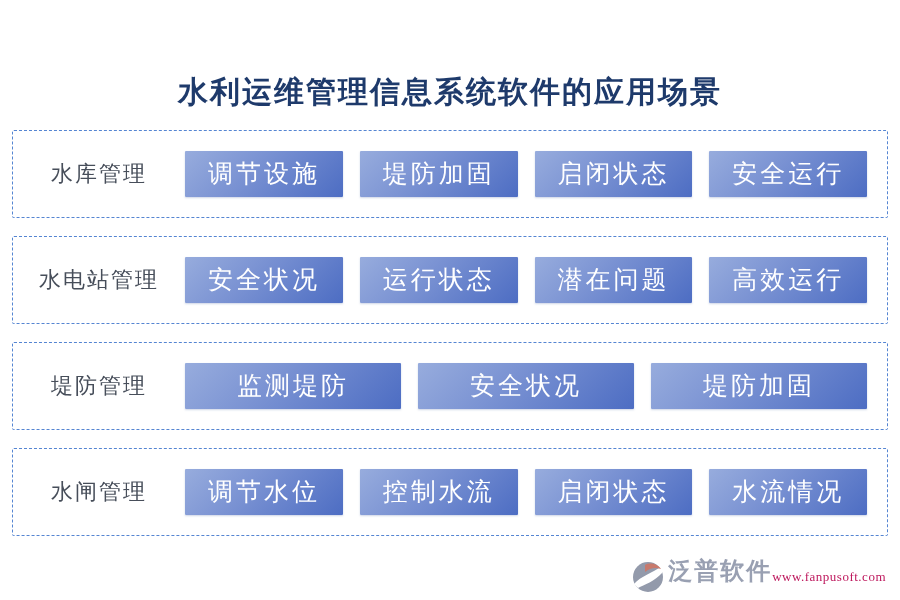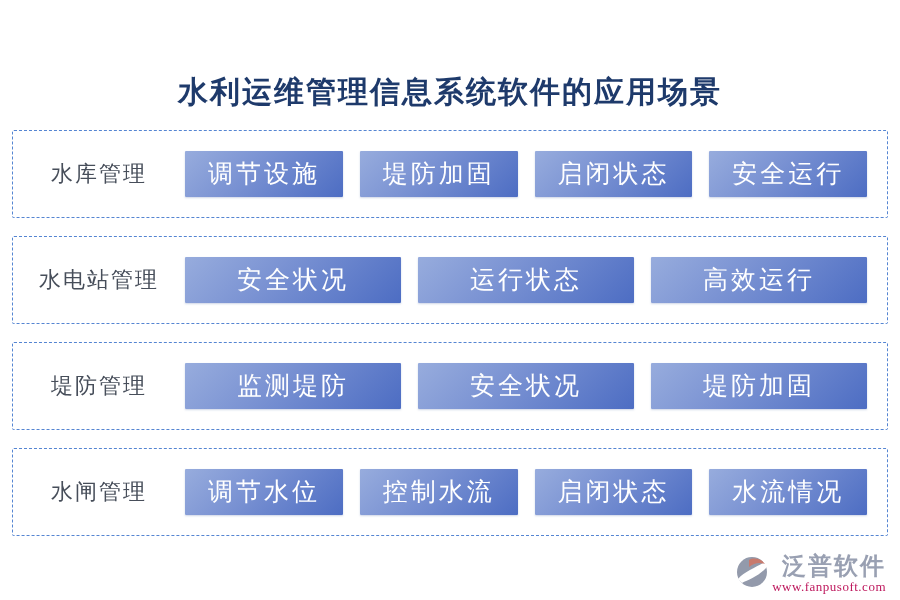--- a/index.html
+++ b/index.html
@@ -80,21 +80,21 @@
     align-items: flex-start;
   }
   .logo-icon {
     width: 32px;
     height: 34px;
     margin-right: 4px;
     margin-top: 2px;
   }
   .brand-box {
     display: flex;
-    flex-direction: column;
+    flex-direction: row;
     align-items: flex-end;
   }
   .brand-name {
     font-size: 24px;
     line-height: 26px;
     color: #99a0b2;
     letter-spacing: 2px;
     font-weight: bold;
   }
   .brand-url {
@@ -122,20 +122,21 @@
         <div class="tag-button">启闭状态</div>
         <div class="tag-button">安全运行</div>
       </div>
     </div>
 
     <div class="scenario-row">
       <div class="row-label">水电站管理</div>
       <div class="row-buttons">
         <div class="tag-button">安全状况</div>
         <div class="tag-button">运行状态</div>
+        <div class="tag-button">潜在问题</div>
         <div class="tag-button">高效运行</div>
       </div>
     </div>
 
     <div class="scenario-row">
       <div class="row-label">堤防管理</div>
       <div class="row-buttons">
         <div class="tag-button">监测堤防</div>
         <div class="tag-button">安全状况</div>
         <div class="tag-button">堤防加固</div>

